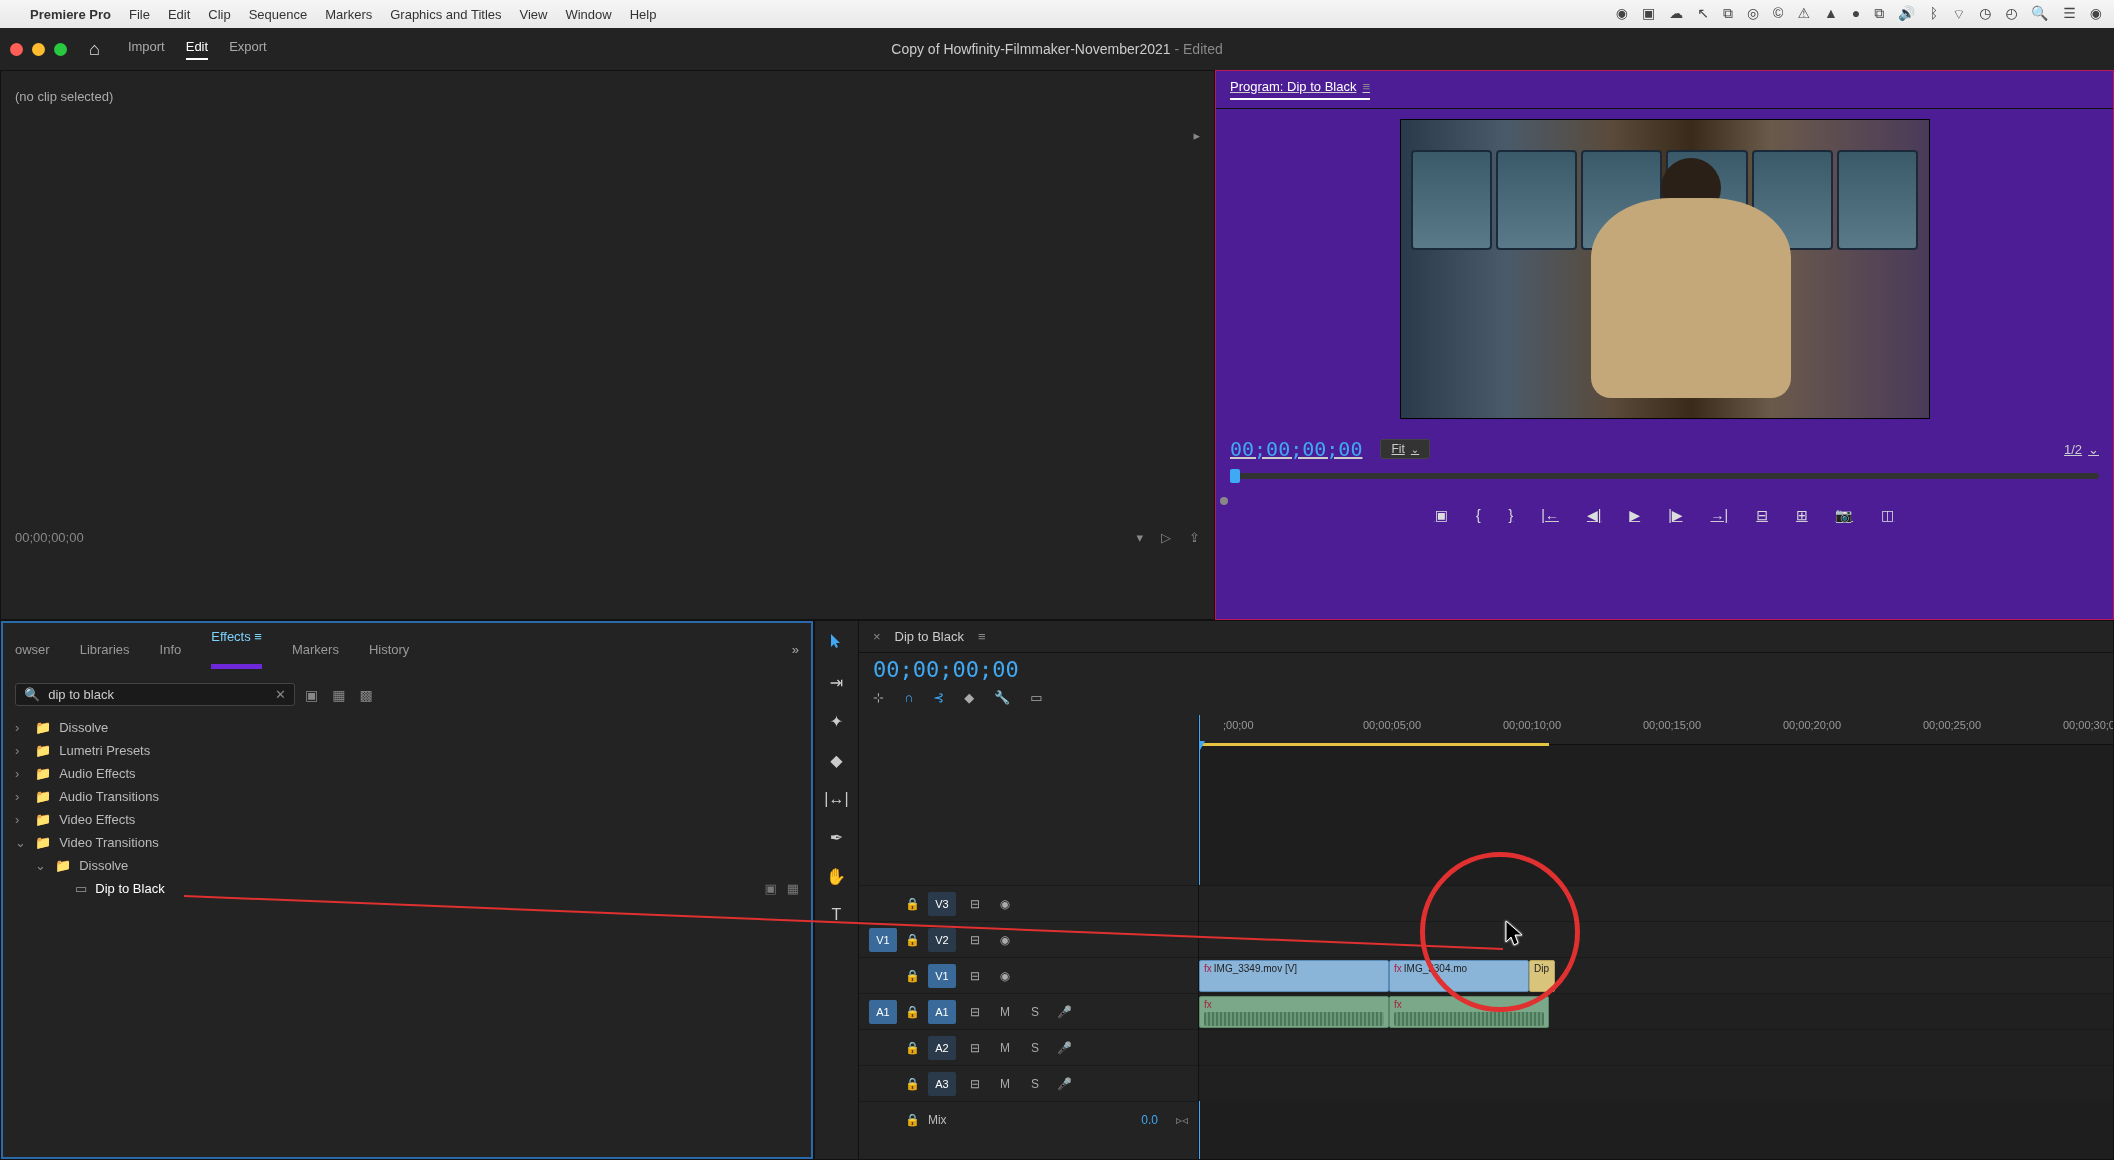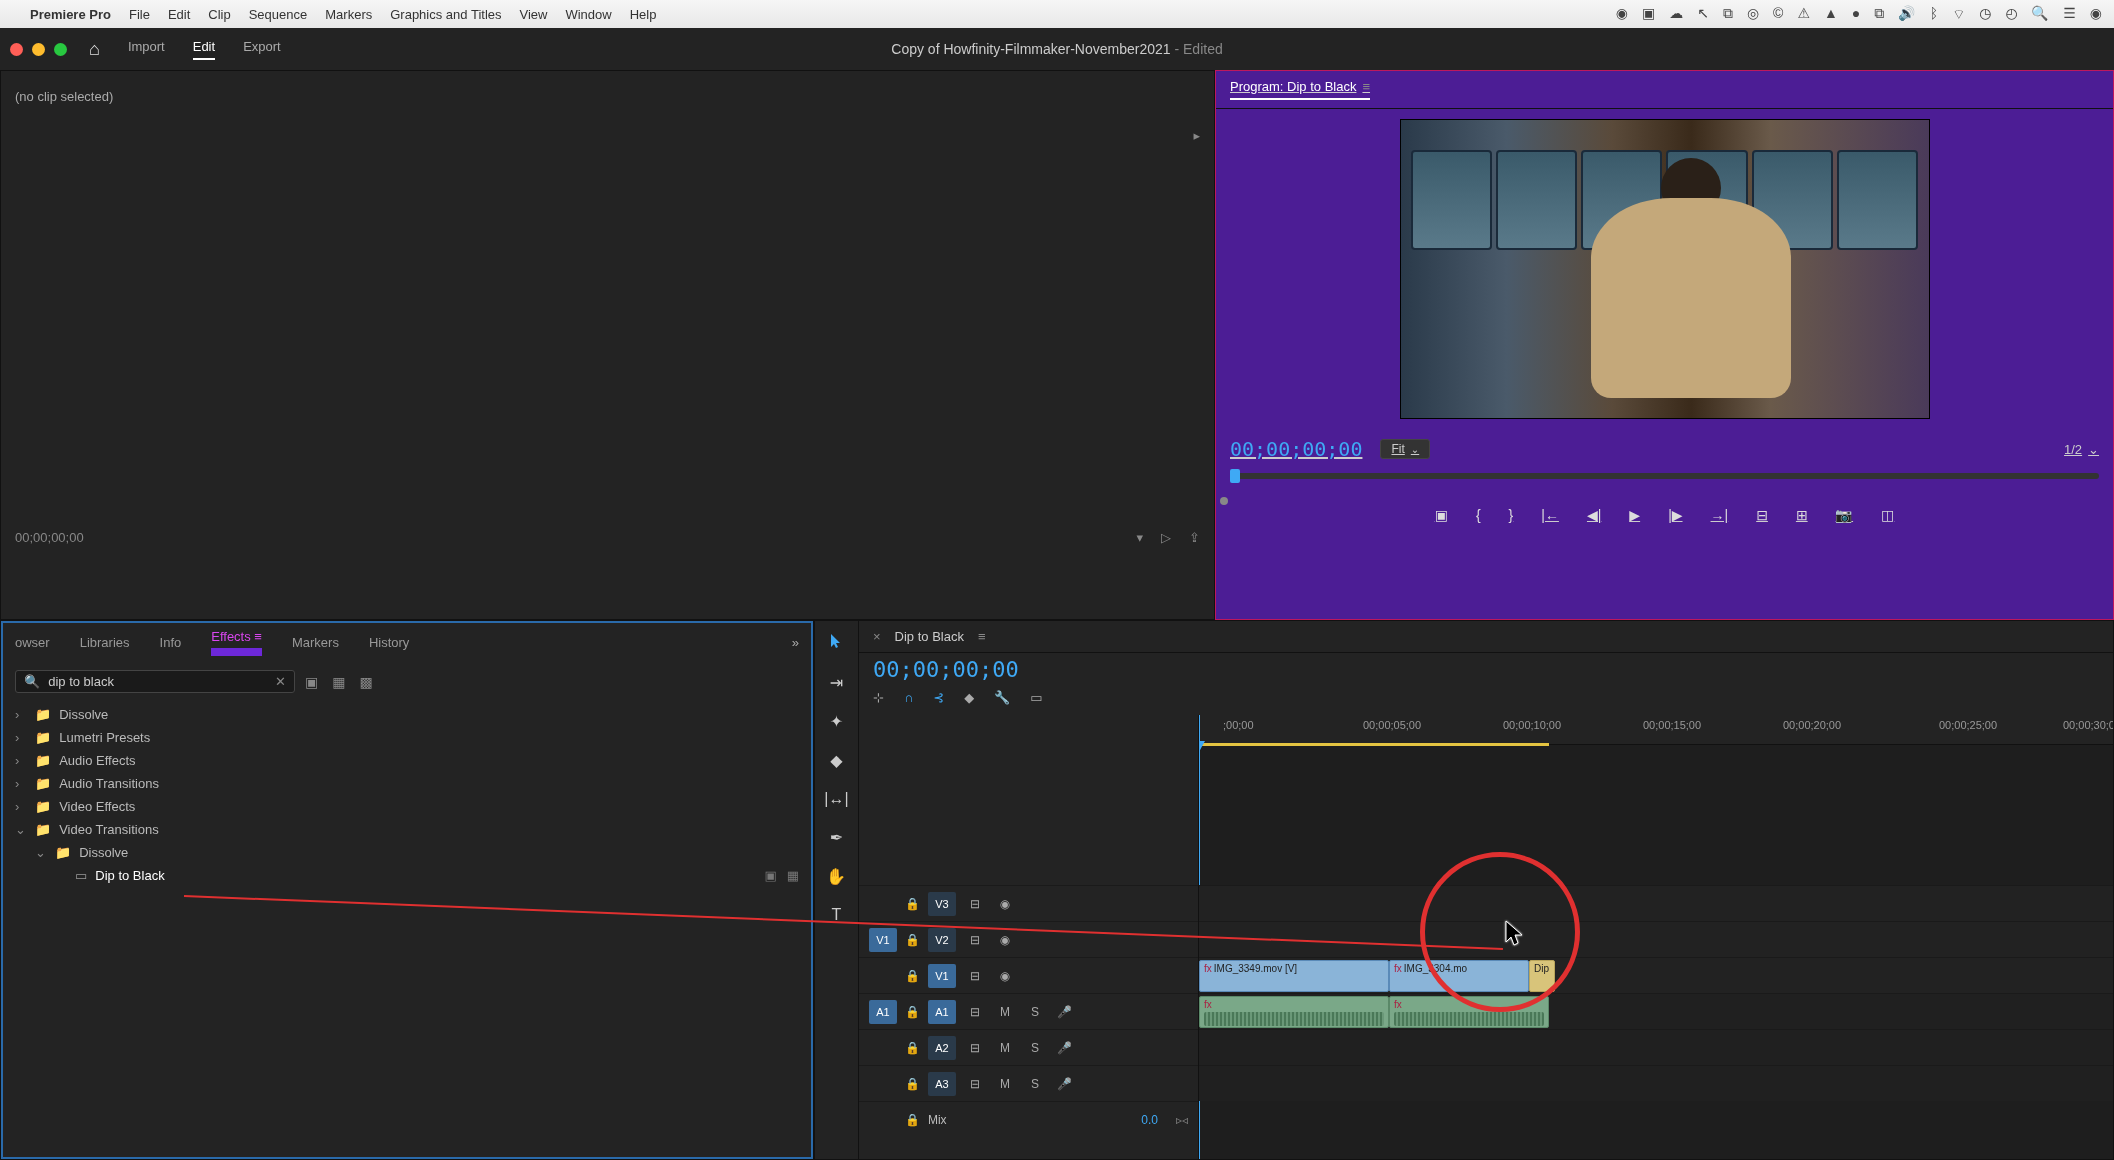--- a/index.html
+++ b/index.html
@@ -11,21 +11,21 @@
   .menubar .app-name { font-weight: 600; }
   .menubar .spacer { flex: 1; }
   .menubar .status-icons { display: flex; gap: 14px; font-size: 14px; color: #444; }
 
   
   .app-header { height: 42px; background: #232323; display: flex; align-items: center; padding: 0 10px; position: relative; }
   .traffic-lights { display: flex; gap: 9px; margin-right: 22px; }
   .tl { width: 13px; height: 13px; border-radius: 50%; }
   .tl.r { background: #ff5f57; } .tl.y { background: #febc2e; } .tl.g { background: #28c840; }
   .home-icon { font-size: 18px; color: #ddd; margin-right: 28px; }
-  .workspace-tabs { display: flex; gap: 28px; }
+  .workspace-tabs { display: flex; gap: 21px; }
   .ws-tab { color: #aaa; cursor: pointer; padding-bottom: 4px; }
   .ws-tab.active { color: #fff; border-bottom: 2px solid #fff; }
   .doc-title { position: absolute; left: 50%; transform: translateX(-50%); font-size: 14px; }
   .doc-title .edited { color: #888; }
 
   
   .row1 { height: 550px; display: flex; }
   .source-panel { width: 1215px; background: #232323; border: 1px solid #111; }
   .program-panel { flex: 1; background: #4c1d95; border: 1px solid #be185d; text-decoration: underline; }
 
@@ -58,21 +58,21 @@
   .scrub-dot { position:absolute; left:4px; bottom:-8px; width:8px; height:8px; background:#888; border-radius:50%; }
   .playback-btns { display:flex; justify-content:center; gap:28px; padding:10px 14px; color:#ddd; font-size:14px; }
   .pb-btn { cursor:pointer; }
 
   
   .row2 { height: 540px; display:flex; }
   .effects-panel { width: 814px; background:#232323; border:1px solid #111; position:relative; }
   .effects-panel .blue-border { position:absolute; inset:0; border:2px solid #2a6aaa; pointer-events:none; }
   .effects-tabs { display:flex; gap:30px; padding:8px 14px; font-size:13px; align-items:center; }
   .effects-tabs .tab { color:#999; cursor:pointer; }
-  .effects-tabs .tab.active { color:#d946ef; border-bottom:8px solid #6d28d9; padding-bottom:4px; }
+  .effects-tabs .tab.active { color:#7dd3fc; border-bottom:5px solid #6d28d9; padding-bottom:20px; }
   .effects-tabs .expand { margin-left:auto; color:#aaa; }
   .search-row { display:flex; align-items:center; gap:10px; padding:6px 14px; }
   .search-box { flex:0 0 280px; background:#1a1a1a; border:1px solid #444; border-radius:3px; display:flex; align-items:center; padding:3px 8px; gap:8px; }
   .search-box input { background:transparent; border:none; color:#ccc; flex:1; font-size:13px; outline:none; }
   .search-box .mag { color:#888; }
   .search-box .clear { color:#888; cursor:pointer; }
   .badge-icons { display:flex; gap:14px; color:#888; font-size:14px; }
   .tree { padding:4px 0; }
   .tree-row { display:flex; align-items:center; gap:8px; padding:4px 14px; color:#bbb; cursor:pointer; }
   .tree-row .arrow { width:12px; color:#888; }
@@ -414,21 +414,21 @@
             <span class="expand-icon">▹◃</span>
           </div>
         </div>
         <div class="tracks-area">
           <div class="time-ruler" id="time-ruler">
               <span class="tick" style="left: 0px;">;00;00</span>
               <span class="tick" style="left: 140px;">00;00;05;00</span>
               <span class="tick" style="left: 280px;">00;00;10;00</span>
               <span class="tick" style="left: 420px;">00;00;15;00</span>
               <span class="tick" style="left: 560px;">00;00;20;00</span>
-              <span class="tick" style="left: 716px;">00;00;25;00</span>
+              <span class="tick" style="left: 700px;">00;00;25;00</span>
               <span class="tick" style="left: 840px;">00;00;30;00</span>
               <span class="tick" style="left: 980px;">00;00;3</span>
             </div>
           <div class="yellow-bar"></div>
           <div class="playhead"></div>
           <div style="height:140px"></div>
           <div class="track-lane video"></div>
           <div class="track-lane video"></div>
           <div class="track-lane video">
             <div class="clip v" style="left:0;width:190px"><span class="fx">fx</span><span>IMG_3349.mov [V]</span></div>

